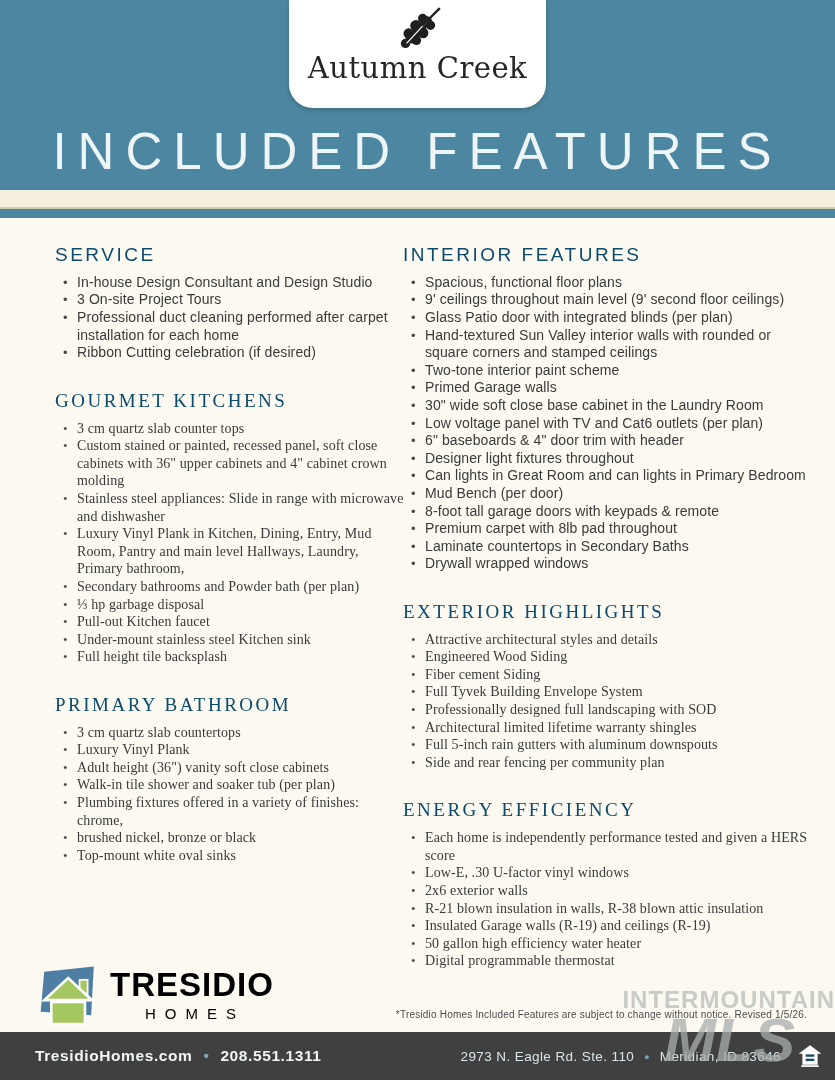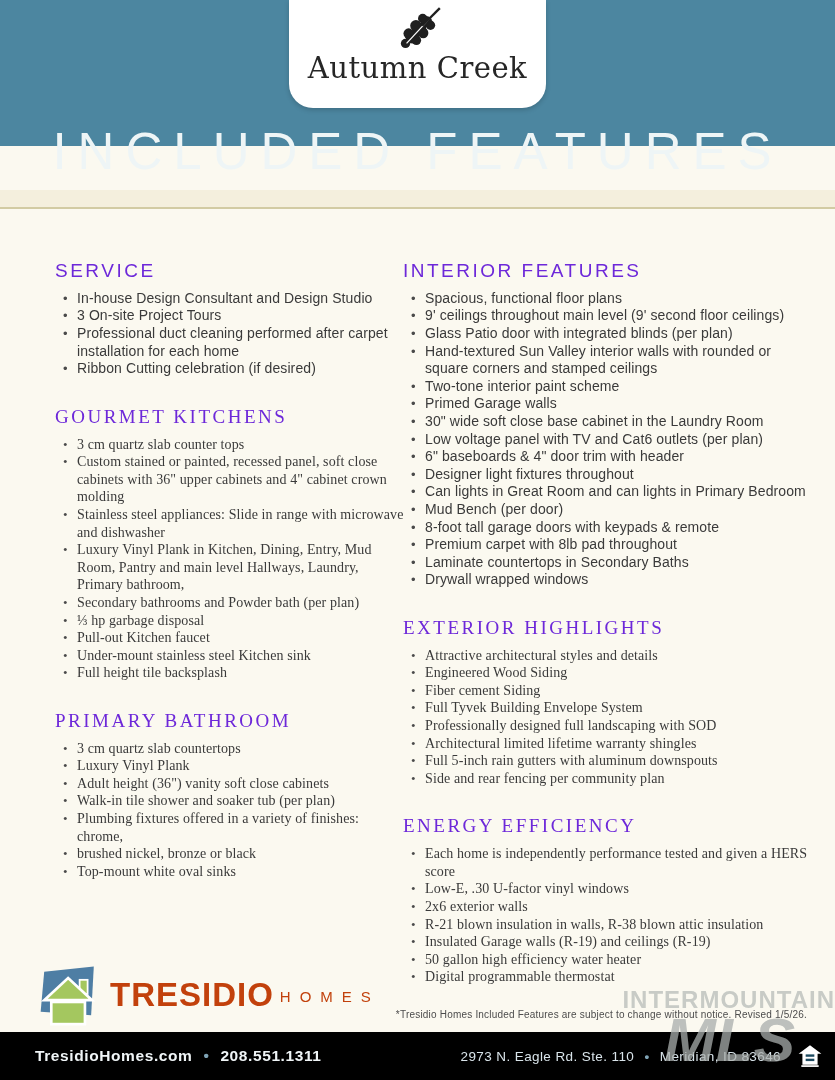--- a/index.html
+++ b/index.html
@@ -1,63 +1,63 @@
 <!DOCTYPE html>
 <html><head>
 <meta charset="utf-8">
 <style>
   html,body{margin:0;padding:0;background:#e8e8e8;}
   .page{position:relative;width:835px;height:1080px;background:#fbf9f0;overflow:hidden;
         font-family:"Liberation Sans",sans-serif;}
 
   
-  .header{position:absolute;top:0;left:0;width:835px;height:146px;background:#4c86a0;}
+  .header{position:absolute;top:0;left:0;width:835px;height:218px;background:#4c86a0;}
   .brand-card{position:absolute;top:0;left:289px;width:257px;height:108px;background:#ffffff;
               border-radius:0 0 24px 24px;box-shadow:0 2px 5px rgba(0,0,0,.18);
               display:flex;flex-direction:column;align-items:center;justify-content:flex-start;}
   .leaf{margin-top:6px;height:52px;}
   .brand-name{font-family:"DejaVu Serif","Liberation Serif",serif;font-size:29px;color:#262626;
               line-height:1;margin-top:-4px;letter-spacing:.5px;}
   .page-title{position:absolute;top:124px;left:0;width:835px;text-align:center;color:#eef5f6;
               font-size:51px;font-weight:400;letter-spacing:11px;line-height:1.1;white-space:nowrap;}
 
   
   .band{position:absolute;top:190px;left:0;width:835px;height:17px;background:#f4efdd;}
   .band-line{position:absolute;top:207px;left:0;width:835px;height:2px;background:#d2cba3;}
 
   
   .column{position:absolute;top:244px;}
   .column.left{left:55px;width:352px;}
   .column.right{left:403px;width:410px;}
   .section + .section{margin-top:28px;font-family:Liberation Serif, serif;}
-  .section-title{margin:16px 0 7px 0;font-size:19px;font-weight:400;letter-spacing:2.5px;
-                 color:#6d28d9;line-height:1.2;}
+  .section-title{margin:0 0 7px 0;font-size:19px;font-weight:400;letter-spacing:2.5px;
+                 color:#0c4a6e;line-height:1.2;}
   .feature-list{margin:0;padding:0;list-style:none;}
   .feature-item{position:relative;padding-left:22px;font-size:14px;line-height:17.6px;
                 color:#3a3a3a;letter-spacing:.1px;}
   .feature-item::before{content:"•";position:absolute;left:8px;top:0;color:#4a4a4a;font-size:13px;}
 
   
   .logo{position:absolute;left:38px;top:962px;display:flex;align-items:center;gap:10px;}
-  .logo-text{display:flex;align-items:center;color:#c2410c;}
+  .logo-text{display:flex;flex-direction:column;align-items:center;color:#000000;}
   .logo-name{font-size:33px;font-weight:700;letter-spacing:1px;line-height:1;}
   .logo-sub{font-size:15px;font-weight:400;letter-spacing:9px;line-height:1;margin-top:5px;
             padding-left:6px;}
 
   .disclaimer{position:absolute;right:28px;top:1009px;font-size:10px;color:#4c4c4c;
               letter-spacing:.2px;z-index:3;}
 
   .watermark{position:absolute;right:0px;top:988px;z-index:6;text-align:right;
              color:#b7bcb8;opacity:.75;pointer-events:none;}
   .watermark .wm1{font-size:24px;font-weight:700;letter-spacing:1px;line-height:1;}
   .watermark .wm2{font-size:62px;font-weight:700;font-style:italic;line-height:.9;
                   margin-right:40px;color:#a9aeac;}
 
   
-  .footer{position:absolute;left:0;top:1032px;width:835px;height:48px;background:#000000;
+  .footer{position:absolute;left:0;top:1032px;width:835px;height:48px;background:#404040;
           display:flex;align-items:center;justify-content:space-between;z-index:4;
           padding:0 12px 0 35px;box-sizing:border-box;}
   .footer-left{font-size:15.5px;font-weight:700;color:#f0f5f7;letter-spacing:.6px;}
   .footer-right{display:flex;align-items:center;gap:16px;font-size:13.5px;color:#d9e4ea;
                 letter-spacing:.4px;}
   .dot-sep{color:#7fa3b5;font-weight:700;padding:0 6px;}
 </style>
 </head>
 <body>
 

